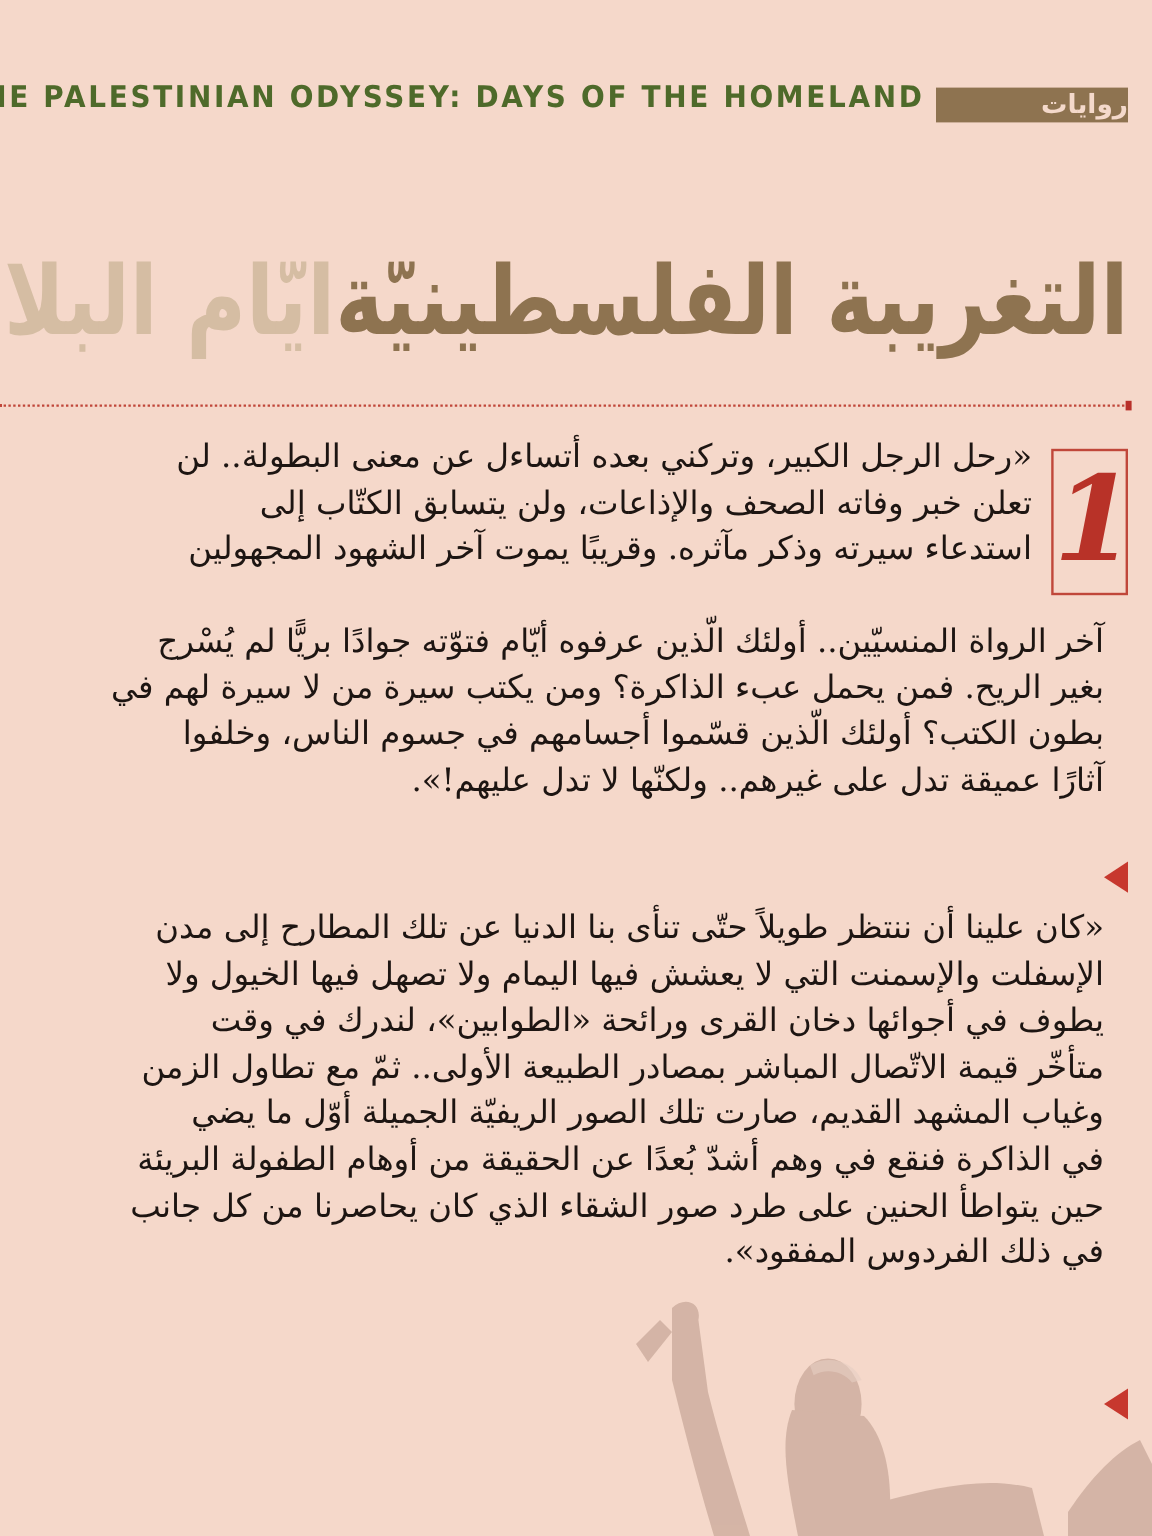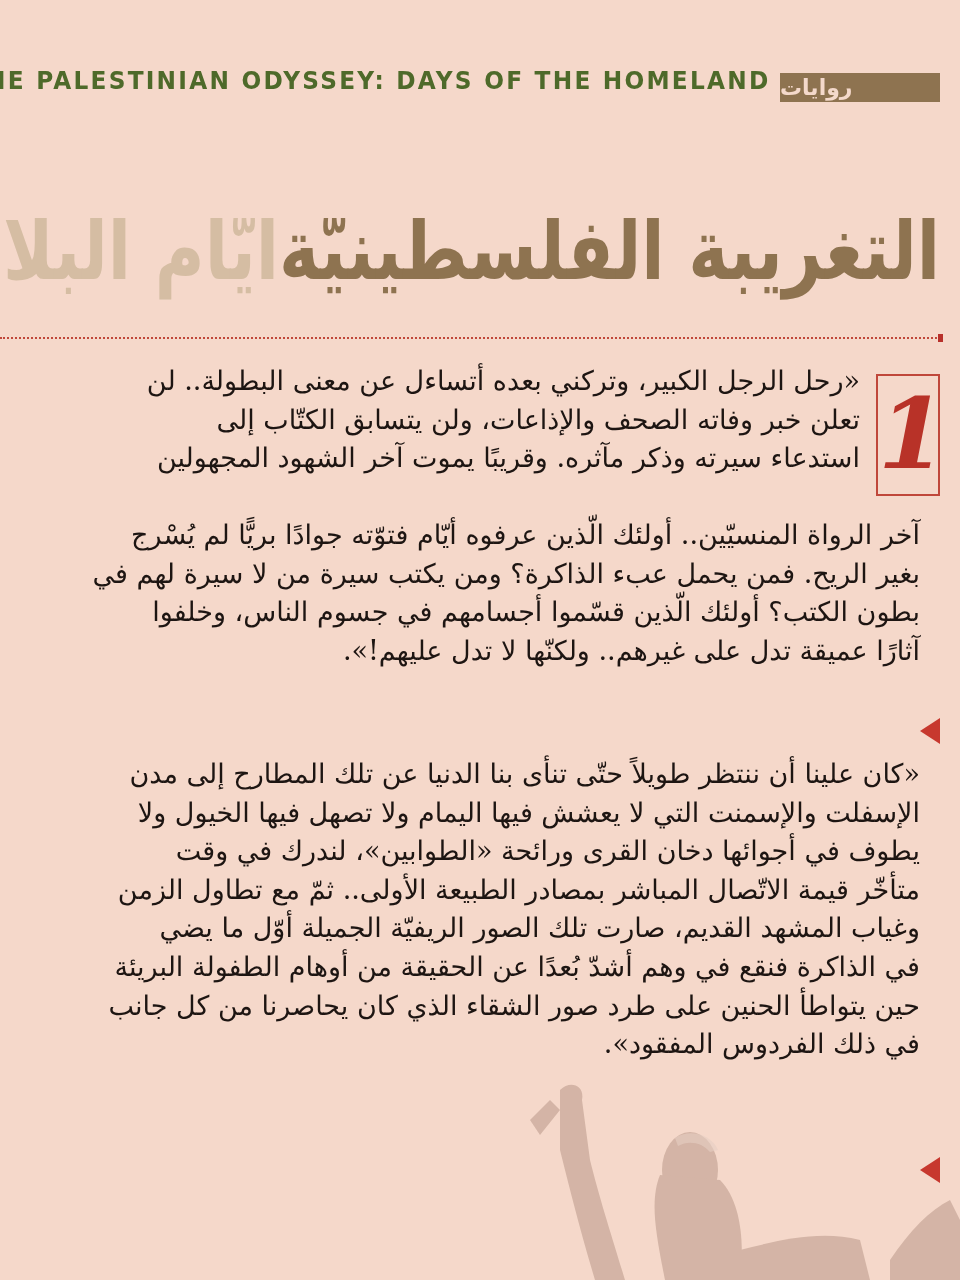--- a/index.html
+++ b/index.html
@@ -35,21 +35,21 @@
     top: 73px;
     right: 20px;
     width: 160px;
     height: 29px;
     background: #8e7350;
     color: #f4d9cb;
     font-family: "DejaVu Sans", sans-serif;
     font-weight: bold;
     font-size: 22px;
     line-height: 29px;
-    text-align: left;
+    text-align: right;
     letter-spacing: 10px;
     direction: rtl;
   }
 
   
   .title-wrap {
     position: absolute;
     top: 218px;
     right: 20px;
     left: -20px;

